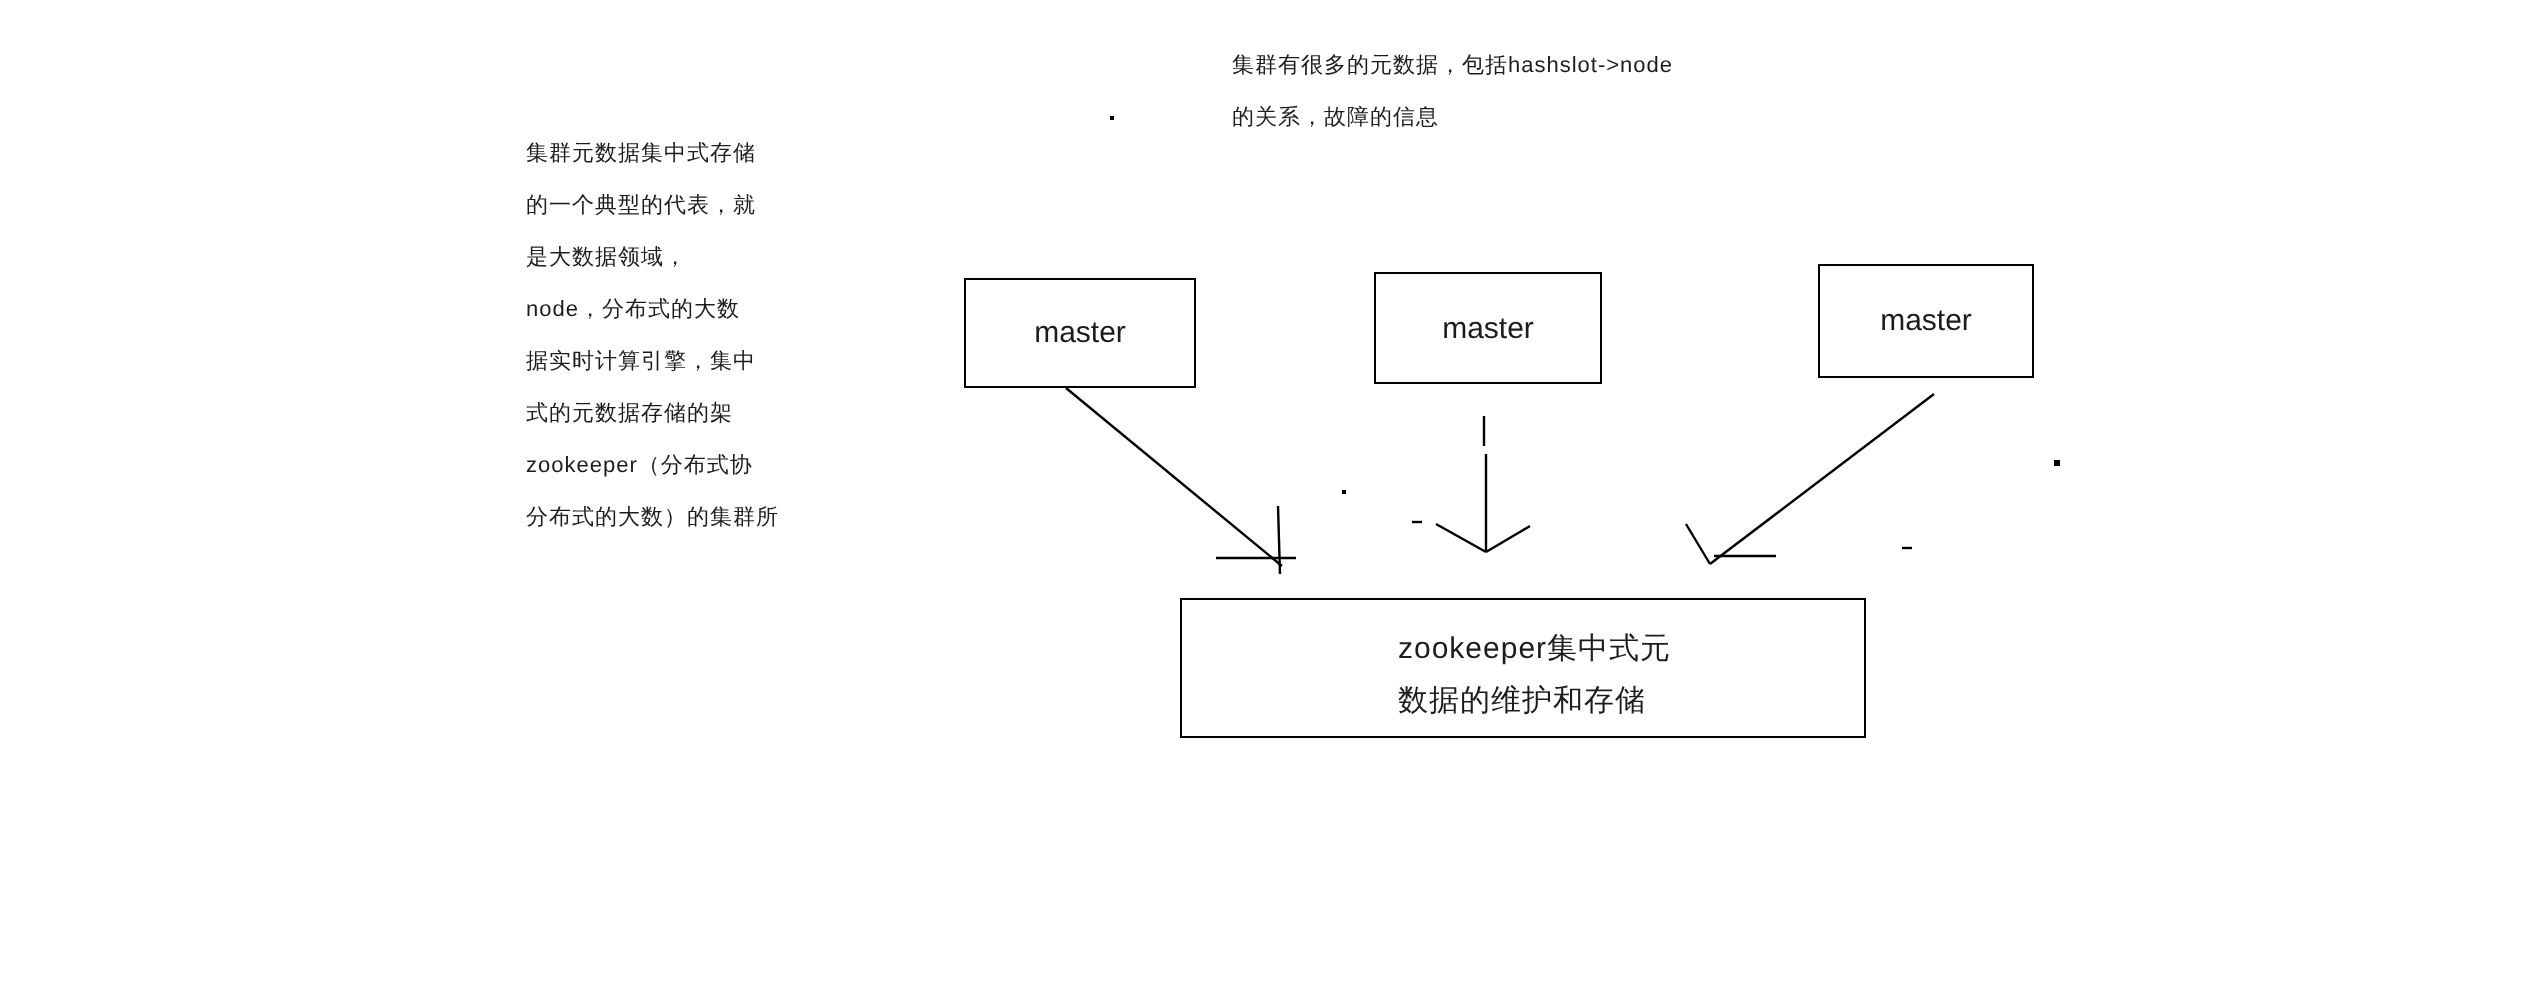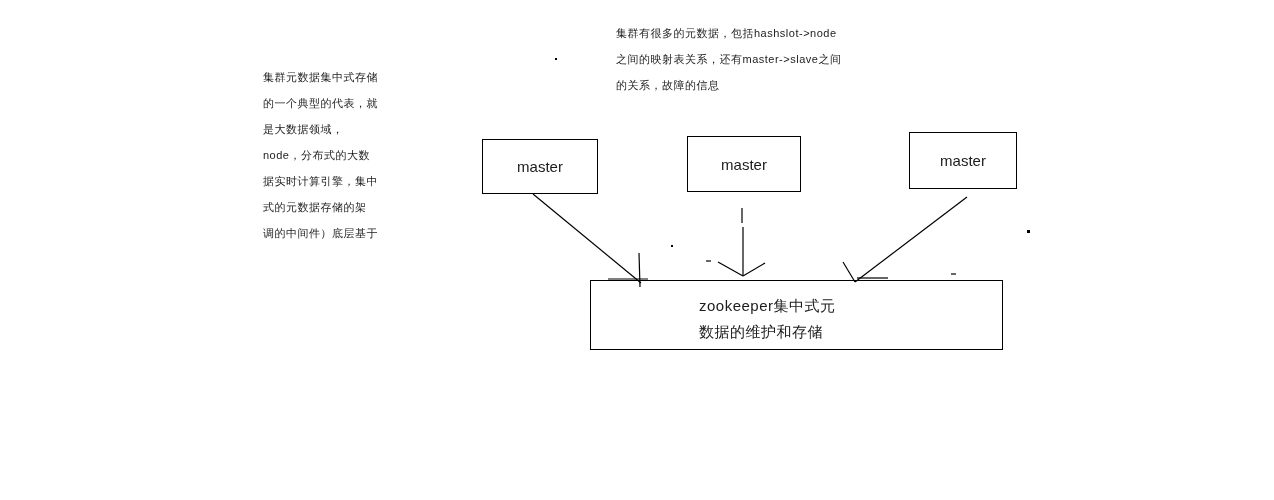--- a/index.html
+++ b/index.html
@@ -35,21 +35,21 @@
   .master-box {
     display: flex;
     align-items: center;
     justify-content: center;
     text-align: right;
   }
   .master-1 { left: 482px; top: 139px; width: 116px; height: 55px; }
   .master-2 { left: 687px; top: 136px; width: 114px; height: 56px; }
   .master-3 { left: 909px; top: 132px; width: 108px; height: 57px; }
   .zk-box {
-    left: 590px; top: 280px; width: 413px; height: 70px;
+    left: 590px; top: 299px; width: 343px; height: 70px;
     padding: 12px 16px 0 108px;
     line-height: 26px;
     letter-spacing: 0.5px;
   }
   svg.overlay {
     position: absolute;
     left: 0; top: 0;
     width: 1274px; height: 500px;
     pointer-events: none;
   }
@@ -65,26 +65,26 @@
 
 <div class="canvas">
 
   <div class="note left-note">
     <div>集群元数据集中式存储</div>
     <div>的一个典型的代表，就</div>
     <div>是大数据领域，</div>
     <div>node，分布式的大数</div>
     <div>据实时计算引擎，集中</div>
     <div>式的元数据存储的架</div>
-    <div>调的中间件）底层基于</div>
+    <div>zookeeper（分布式协</div>
+    <div>分布式的大数）的集群所</div>
   </div>
 
   <div class="note top-note">
     <div>集群有很多的元数据，包括hashslot-&gt;node</div>
-    <div>之间的映射表关系，还有master-&gt;slave之间</div>
     <div>的关系，故障的信息</div>
   </div>
 
   <div class="box master-box master-1">
     <span>master</span>
   </div>
   <div class="box master-box master-2">
     <span>master</span>
   </div>
   <div class="box master-box master-3">

